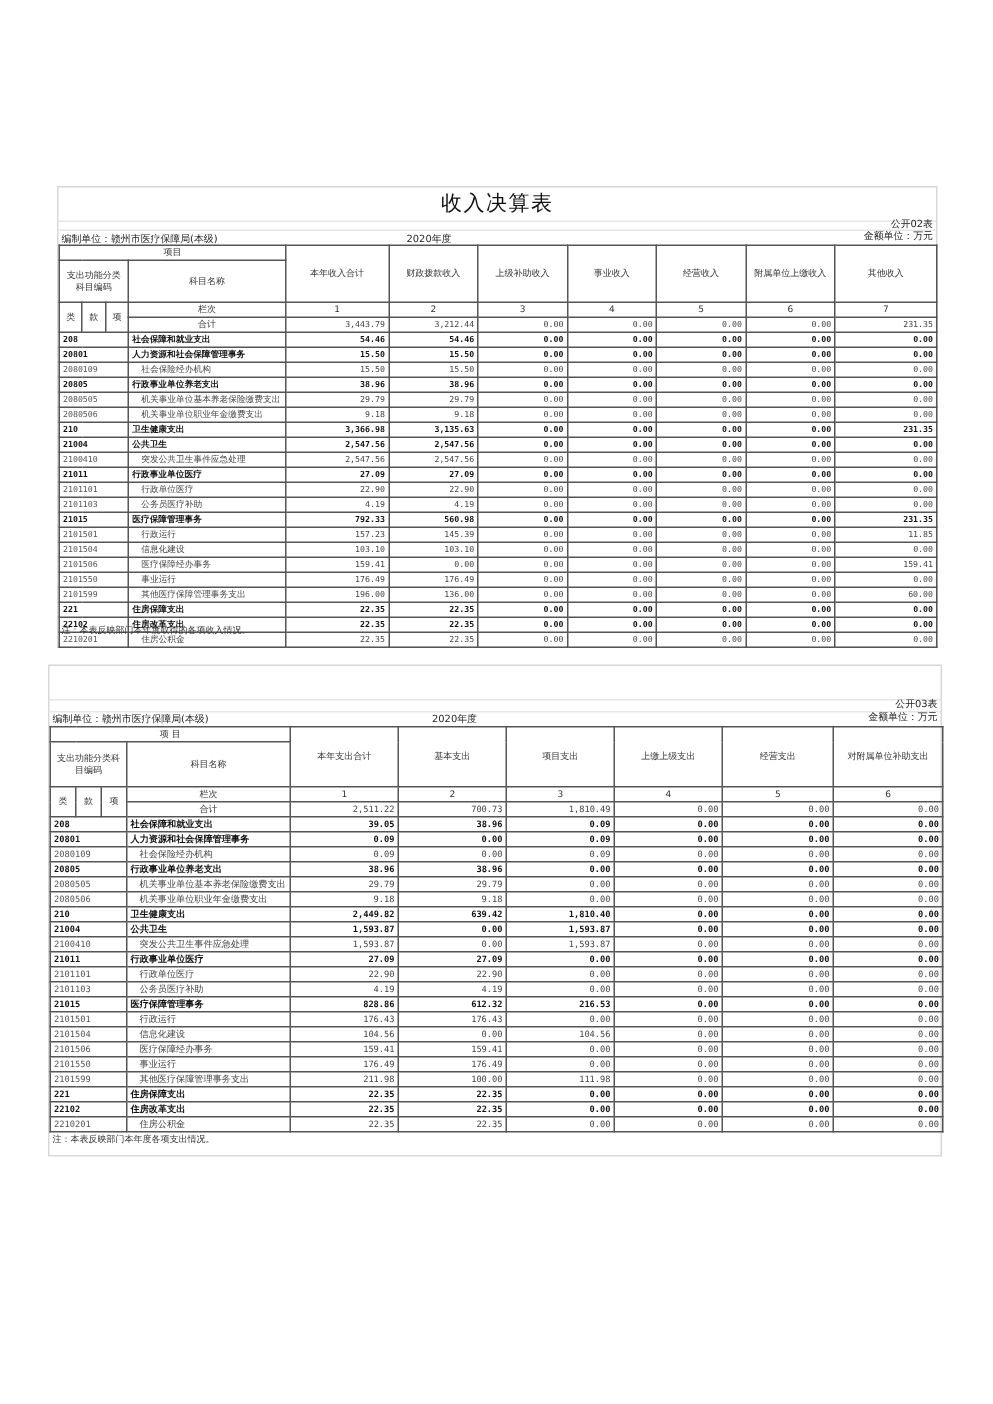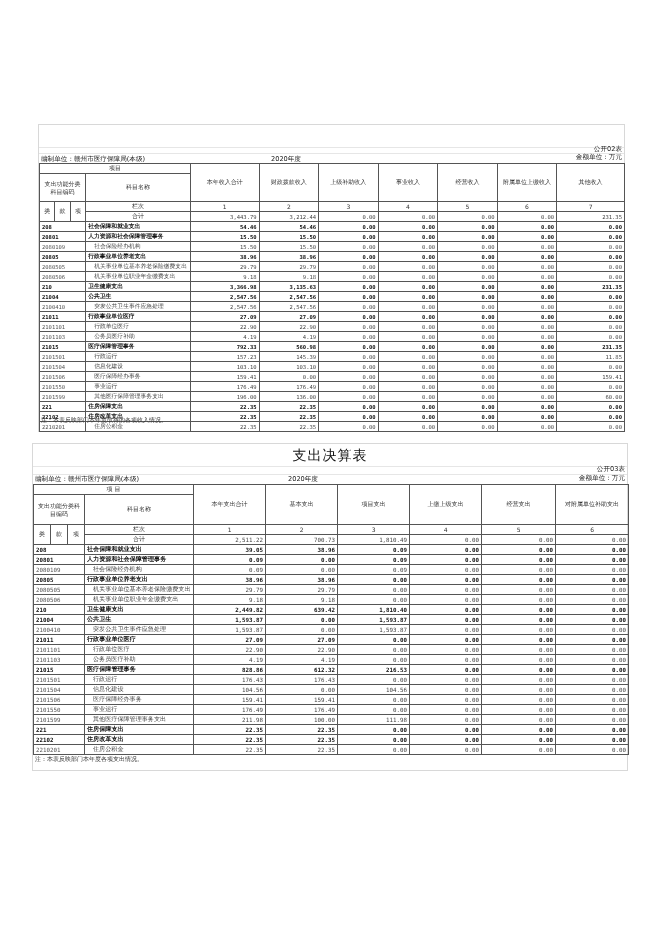--- a/index.html
+++ b/index.html
@@ -18,20 +18,21 @@
   table.grid td.name.ind { padding-left:8px; }
   table.grid tr.b td { font-weight:bold; color:#111; }
   table.grid tr.b td.name { color:#111; }
   .note { position:absolute; font-size:6px; color:#333; white-space:nowrap; }
   .faint { position:absolute; border-top:1px solid #e6e6e6; }
 </style>
 </head>
 <body>
 
 <div class="sheet" style="left:38px; top:124px; width:587px; height:308px;">
+  <div class="title" style="top:2px; font-size:14px;">收入决算表</div>
   <div class="faint" style="left:0; right:0; top:22px;"></div>
   <div class="faint" style="left:0; right:0; top:28px;"></div>
   <div class="meta" style="right:2px; top:20px;">公开02表</div>
   <div class="meta" style="right:2px; top:28px;">金额单位：万元</div>
   <div class="meta" style="left:2px; top:30px;">编制单位：赣州市医疗保障局(本级)</div>
   <div class="meta" style="left:232px; top:30px;">2020年度</div>
 
   <table class="grid" id="income-grid" style="left:0; top:38px; width:586px;">
     <colgroup>
       <col style="width:15px">
@@ -316,21 +317,20 @@
           <td class="num" style="font-size: 5.5px;">0.00</td>
           <td class="num" style="font-size: 5.5px;">0.00</td>
           <td class="num" style="font-size: 5.5px;">0.00</td>
         </tr>
       </tbody>
   </table>
   <div class="note" style="left:2px; top:291px;">注：本表反映部门本年度取得的各项收入情况。</div>
 </div>
 
 <div class="sheet" style="left:32px; top:443px; width:596px; height:328px;">
-  <div class="title" style="top:3px; font-size:14px;">支出决算表</div>
   <div class="faint" style="left:0; right:0; top:22px;"></div>
   <div class="faint" style="left:0; right:0; top:30px;"></div>
   <div class="meta" style="right:2px; top:21px;">公开03表</div>
   <div class="meta" style="right:2px; top:30px;">金额单位：万元</div>
   <div class="meta" style="left:2px; top:31px;">编制单位：赣州市医疗保障局(本级)</div>
   <div class="meta" style="left:255px; top:31px;">2020年度</div>
 
   <table class="grid" id="expense-grid" style="left:0; top:40px; width:595px;">
     <colgroup>
       <col style="width:17px">

